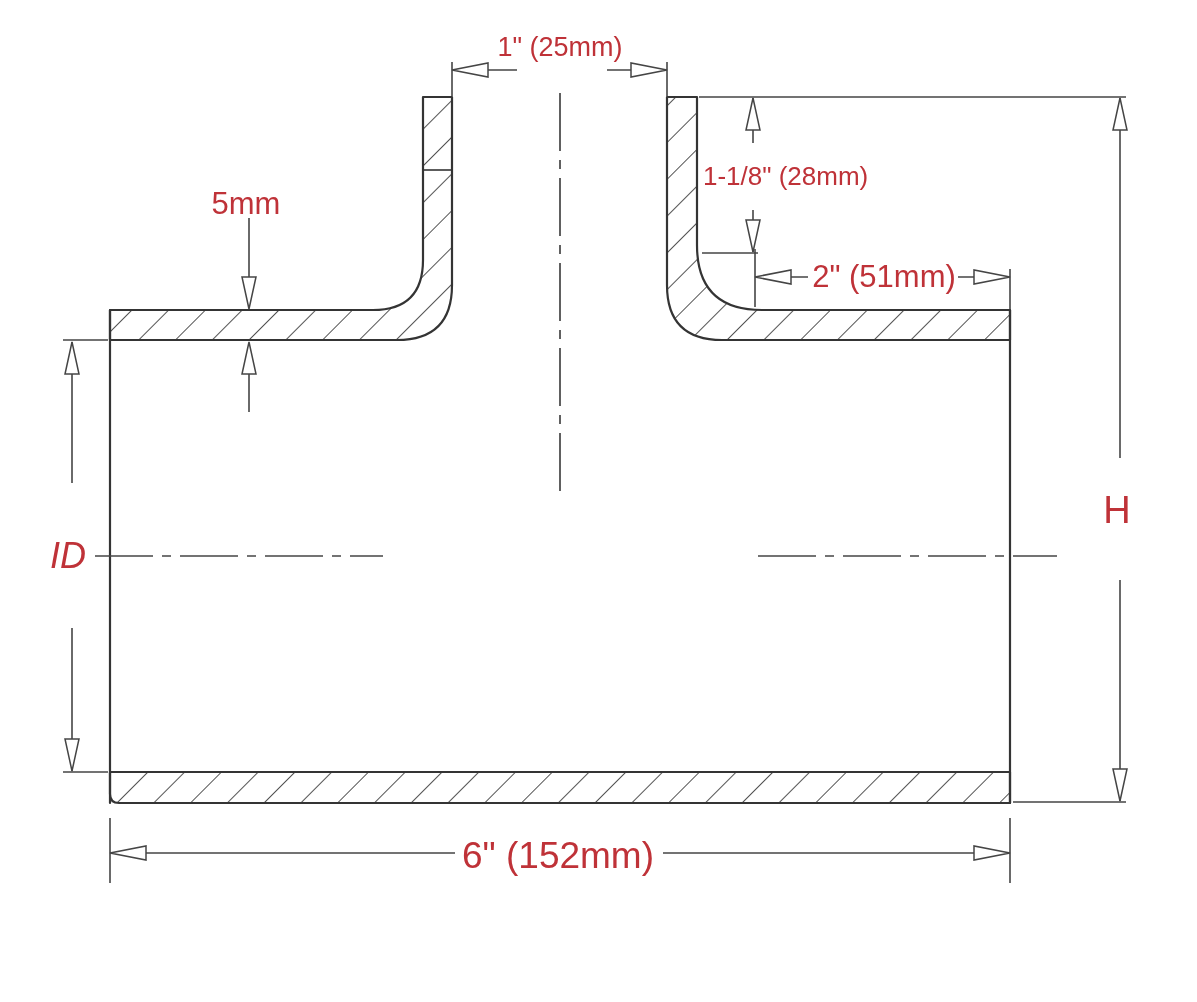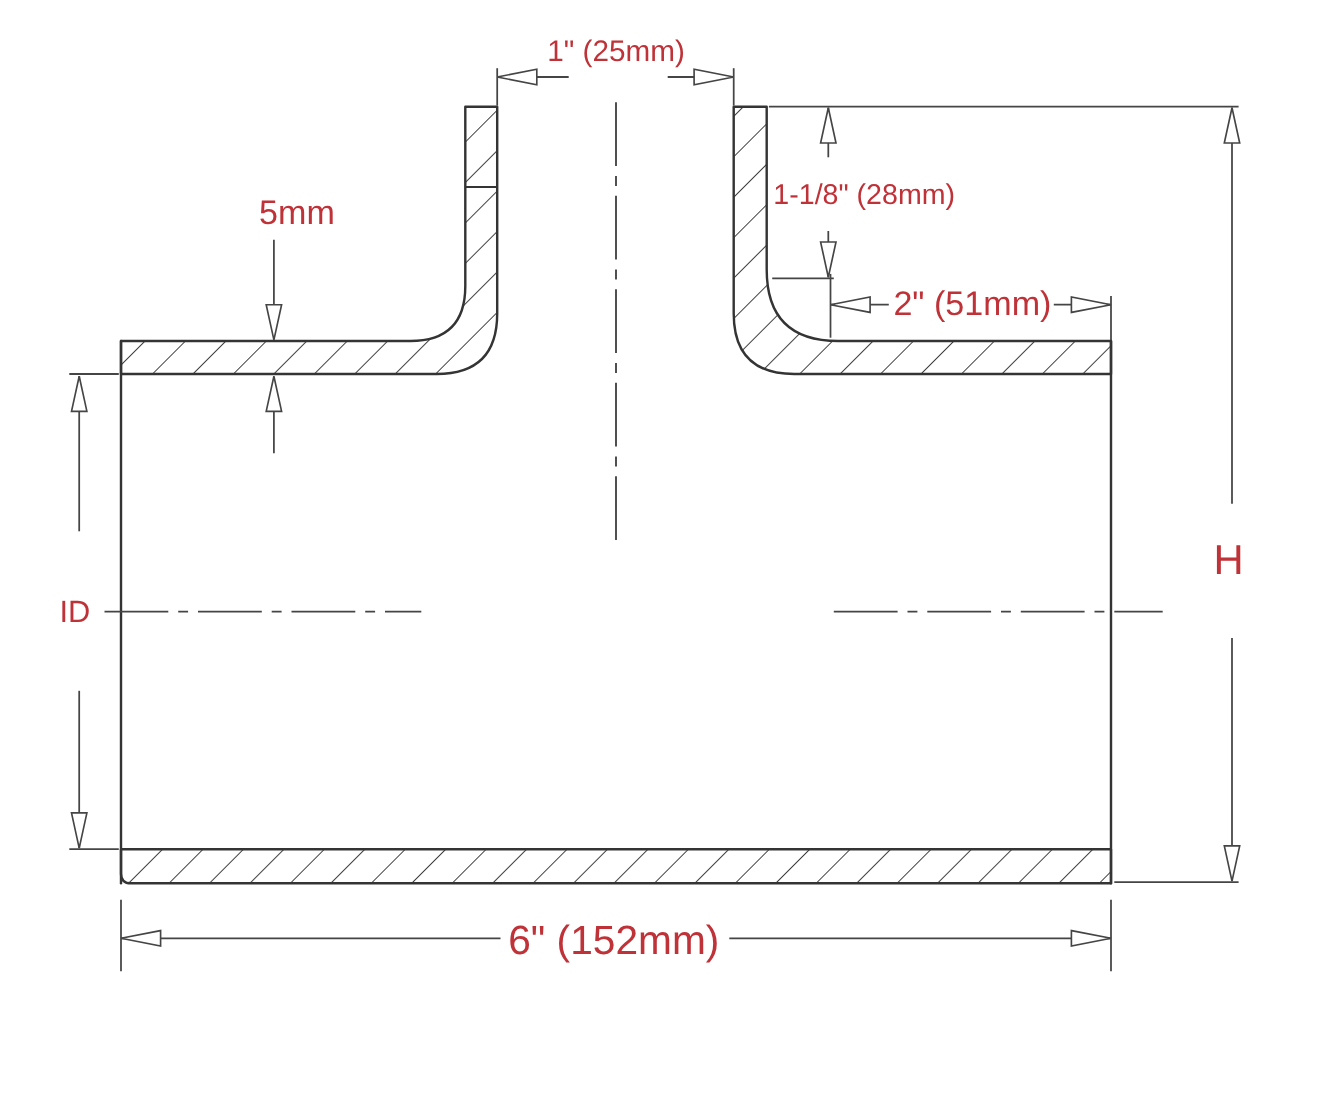--- a/index.html
+++ b/index.html
@@ -26,21 +26,21 @@
   #hatch line{stroke:var(--line,#343434);stroke-width:1.7;}
   .label{
     position:absolute;
     color:var(--dimension-text,#bf3238);
     white-space:nowrap;
     transform:translate(-50%,-50%);
     line-height:1;
   }
   .label.left-anchor{transform:translate(0,-50%);}
   .fs27{font-size:27px;} .fs26{font-size:26px;} .fs31{font-size:31px;}
-  .fs37{font-size:37px;} .fs38{font-size:38px;} .fs40{font-size:28px;}
+  .fs37{font-size:37px;} .fs38{font-size:38px;} .fs40{font-size:36px;font-style:italic;}
 </style>
 </head>
 <body>
 
 <div class="stage">
 
   <svg width="1197" height="1002" viewBox="0 0 1197 1002">
     <defs>
       <pattern id="hatch" width="26" height="26" patternUnits="userSpaceOnUse" patternTransform="rotate(45)">
         <line x1="0" y1="0" x2="0" y2="26"></line>
@@ -120,21 +120,21 @@
       <line class="dim" x1="663" y1="853" x2="1010" y2="853"></line>
       <polygon class="arrow" points="110,853 146,846 146,860"></polygon>
       <polygon class="arrow" points="1010,853 974,846 974,860"></polygon>
     </g>
   </svg>
 
   <div class="label fs27" style="left:560px;top:47px;">1" (25mm)</div>
 
   <div class="label left-anchor fs26" style="left:703px;top:176px;">1-1/8" (28mm)</div>
 
-  <div class="label fs31" style="left:246px;top:193px;margin-left:24px;">5mm</div>
+  <div class="label fs31" style="left:246px;top:203px;">5mm</div>
 
   <div class="label fs31" style="left:884px;top:276px;">2" (51mm)</div>
 
   <div class="label fs40" style="left:68px;top:556px;">ID</div>
 
   <div class="label fs38" style="left:1117px;top:510px;">H</div>
 
   <div class="label fs37" style="left:558px;top:855px;">6" (152mm)</div>
 
 </div>

